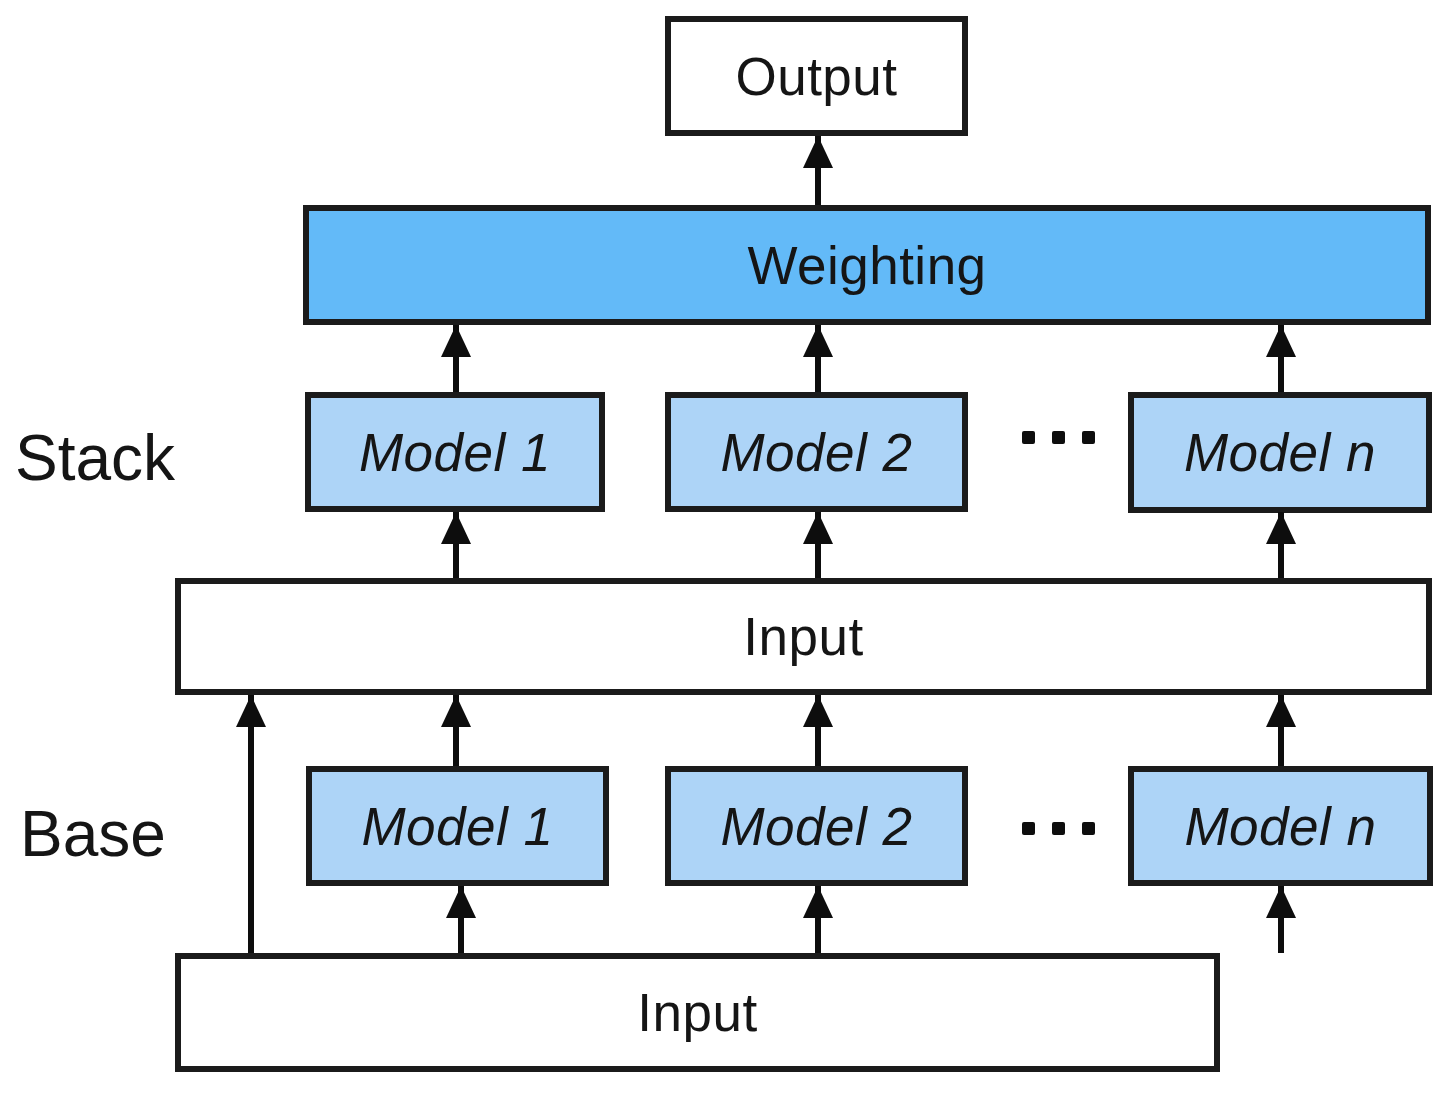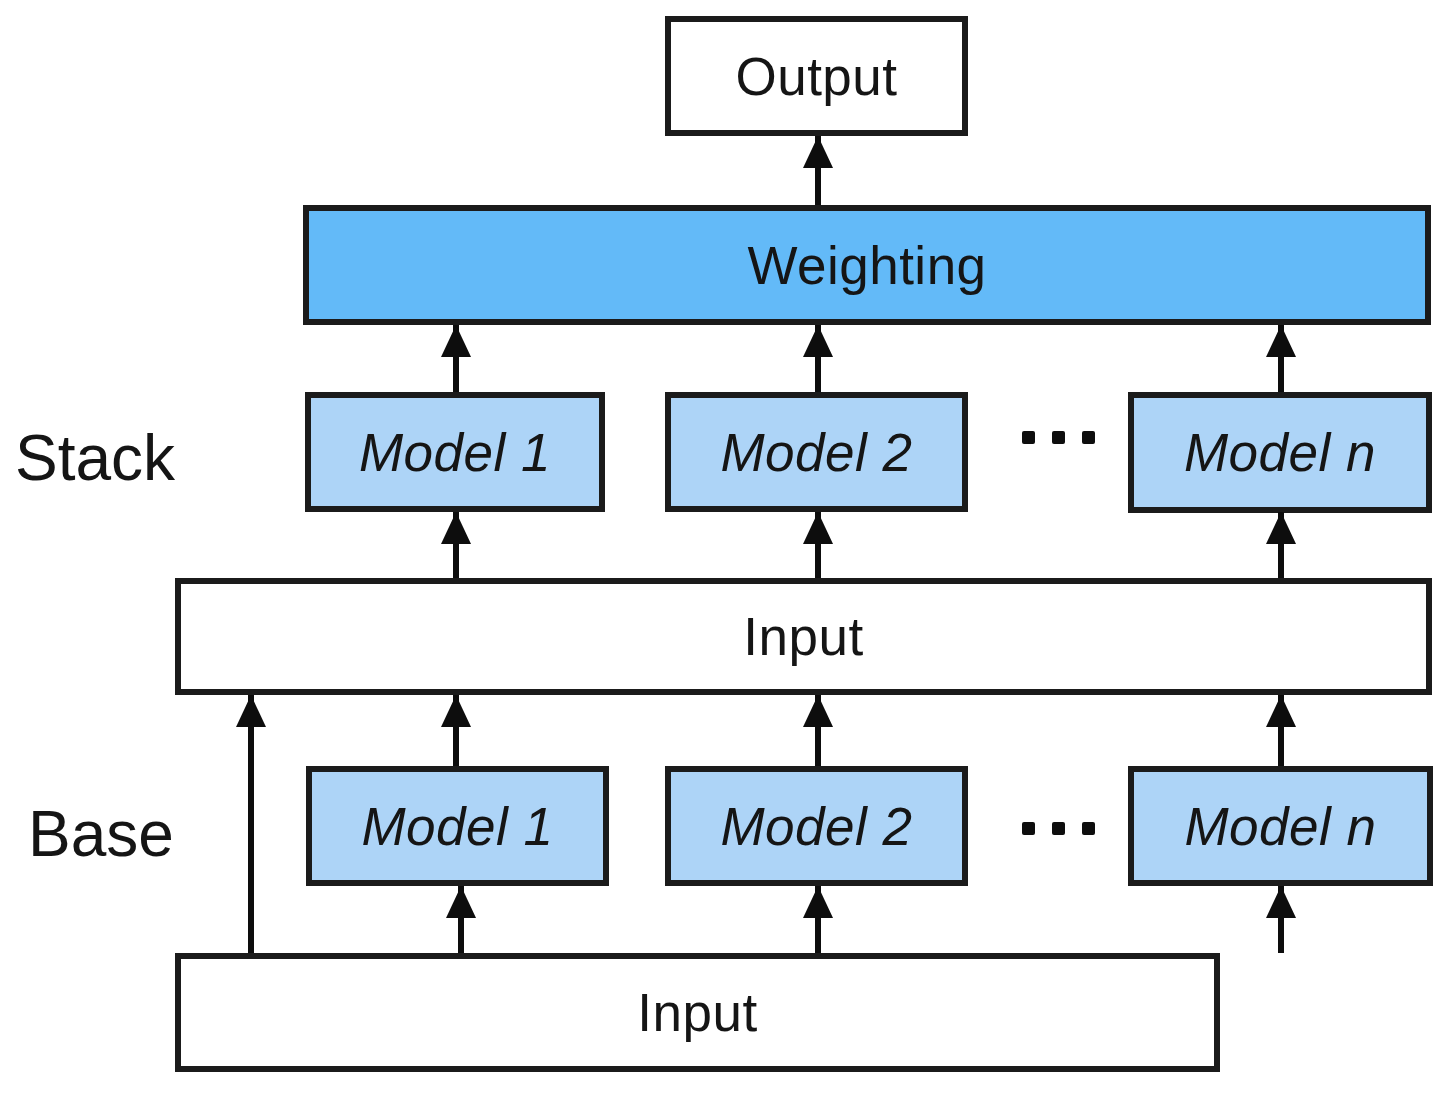--- a/index.html
+++ b/index.html
@@ -118,21 +118,21 @@
 
   <div class="box" style="left:175px; top:578px; width:1257px; height:117px;">
     <span>Input</span>
   </div>
 
   <div class="arrow" style="left:236px; top:695px; height:258px;"></div>
   <div class="arrow" style="left:441px; top:695px; height:71px;"></div>
   <div class="arrow" style="left:803px; top:695px; height:71px;"></div>
   <div class="arrow" style="left:1266px; top:695px; height:71px;"></div>
 
-  <div class="row-label" style="left:20px; top:802px;margin-left:8px;">Base</div>
+  <div class="row-label" style="left:20px; top:802px;">Base</div>
 
   <div class="box model" style="left:306px; top:766px; width:303px; height:120px;">
     <span>Model 1</span>
   </div>
   <div class="box model" style="left:665px; top:766px; width:303px; height:120px;">
     <span>Model 2</span>
   </div>
   <div class="ellipsis" style="left:1022px; top:822px;">
     <span class="dot"></span>
     <span class="dot"></span>

